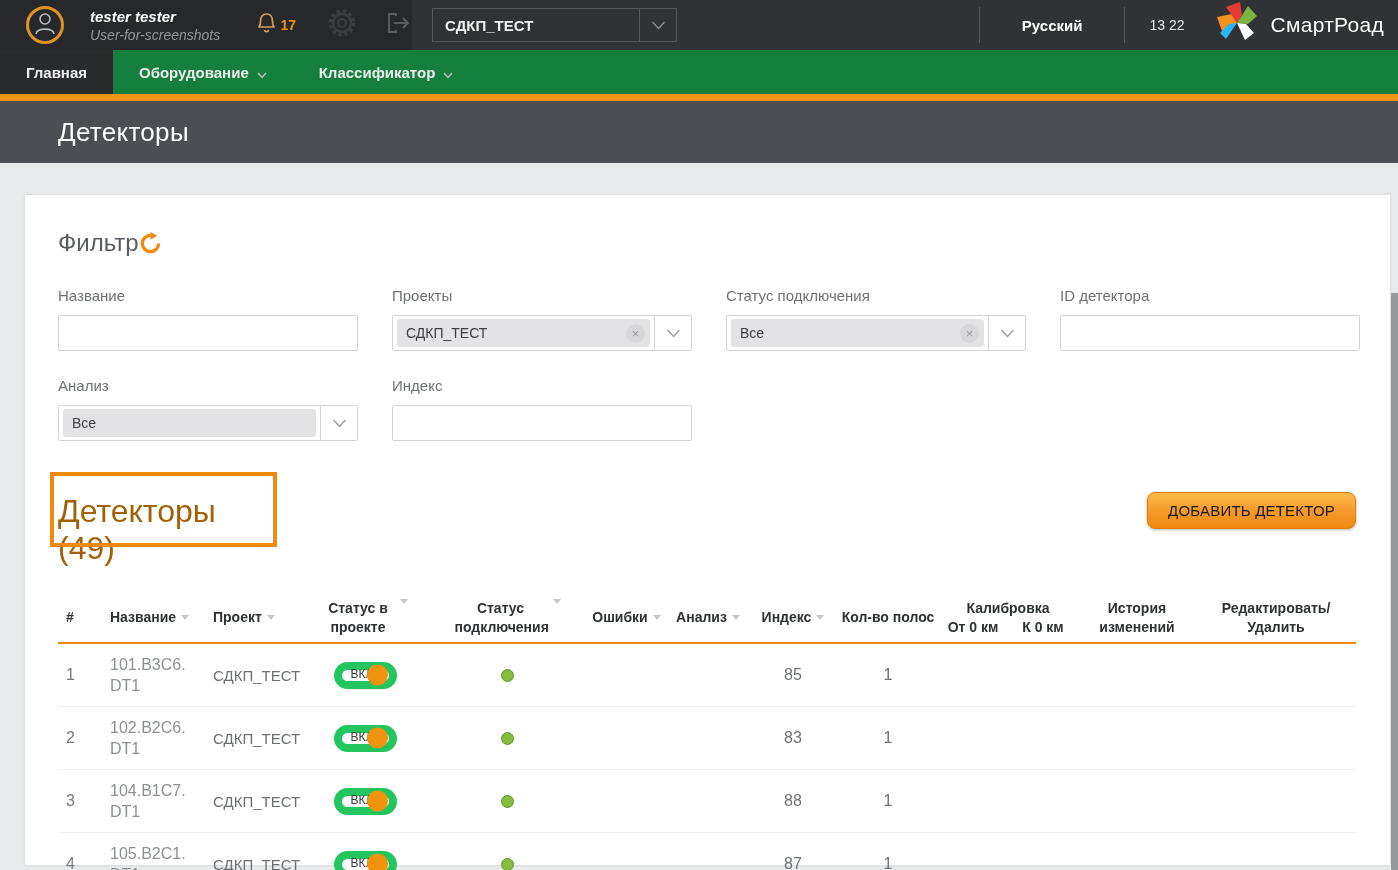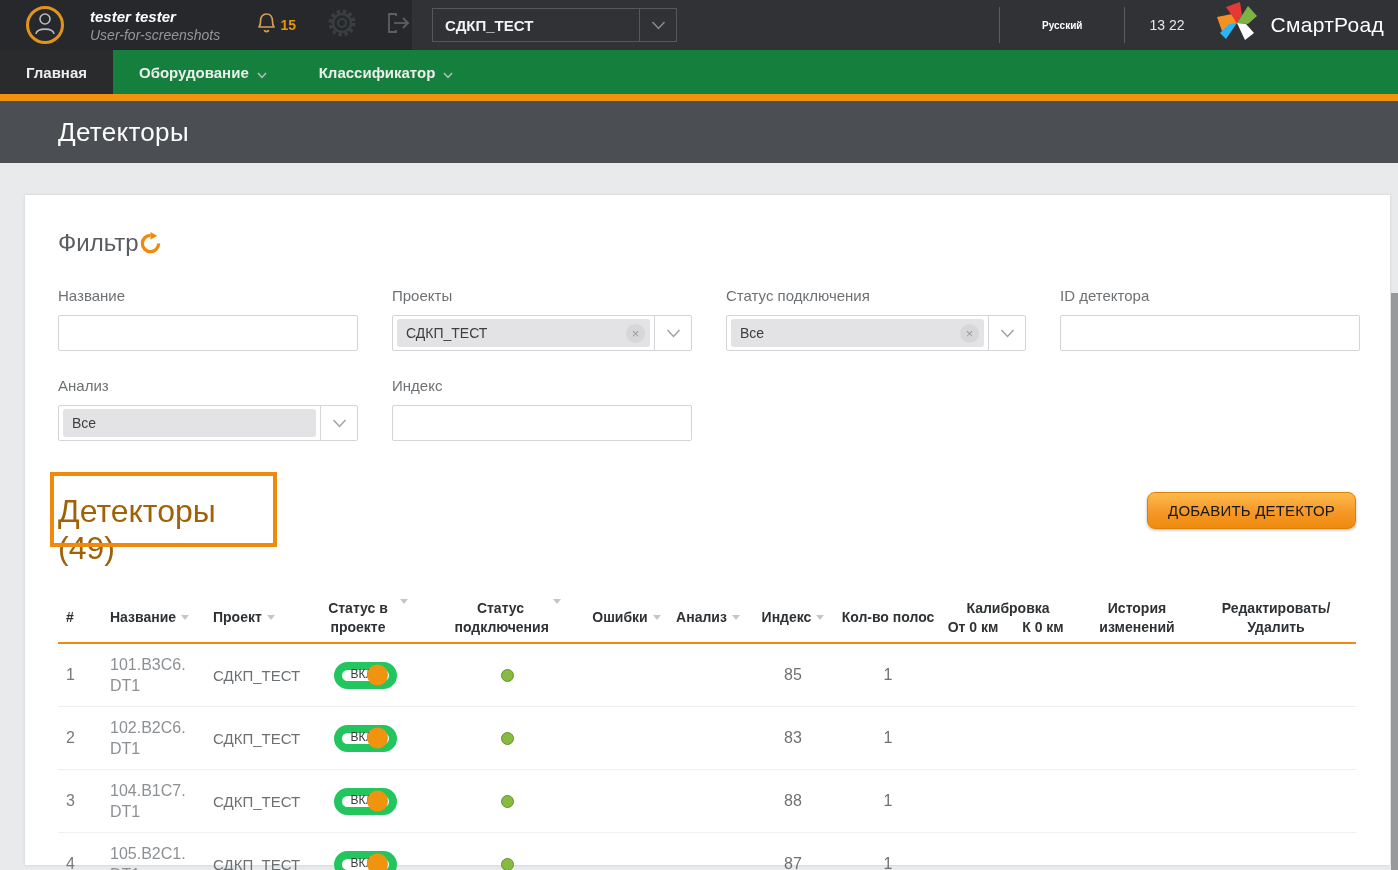--- a/index.html
+++ b/index.html
@@ -17,21 +17,21 @@
   .bell-wrap { margin-left:12px; }
   .bell-count { color:#e5950f; font-size:14px; font-weight:bold; margin-left:4px; }
   .gear-wrap { margin-left:30px; }
   .exit-wrap { margin-left:28px; }
   .tb-right { flex:1; display:flex; align-items:center; padding-left:20px; }
   .proj-select { width:245px; height:34px; border:1px solid #55585c; display:flex; align-items:center; cursor:pointer; }
   .proj-select .psel-text { flex:1; color:#f2f2f2; font-size:15px; font-weight:bold; padding-left:12px; }
   .psel-arrow { width:37px; height:100%; border-left:1px solid #55585c; display:flex; align-items:center; justify-content:center; }
   .tb-spacer { flex:1; }
   .tb-divider { width:1px; height:36px; background:#5a5c60; }
-  .tb-lang { color:#ffffff; font-size:10px; font-weight:bold; padding:0 42px; cursor:pointer; }
+  .tb-lang { color:#ffffff; font-size:15px; font-weight:bold; padding:0 42px; cursor:pointer; }
   .tb-time { color:#e8e8e8; font-size:14px; padding:0 30px 0 24px; }
   .brand { display:flex; align-items:center; padding-right:14px; }
   .brand-name { color:#ffffff; font-size:21px; font-weight:normal; margin-left:10px; letter-spacing:.3px; }
 
   
   .nav { height:44px; background:#15803d; display:flex; align-items:stretch; }
   .nav-item { display:flex; align-items:center; padding:0 26px; color:#ededed; font-size:15px; font-weight:bold; cursor:pointer; gap:8px; }
   .nav-item.active { background:#2a2b2d; }
   .nav-caret { margin-top:2px; }
   .orange-bar { height:7px; background:#f0930f; }
@@ -106,21 +106,21 @@
       <div class="user-name">tester tester</div>
       <div class="user-role">User-for-screenshots</div>
     </div>
     <div class="tb-icon bell-wrap">
       <span>
         <svg width="19" height="22" viewBox="0 0 19 22">
             <path d="M9.5,2 C5.5,2 3.6,5 3.6,8.5 C3.6,13 2,15 2,15 L17,15 C17,15 15.4,13 15.4,8.5 C15.4,5 13.5,2 9.5,2 Z" fill="none" stroke="#d6a054" stroke-width="1.7" stroke-linejoin="round"></path>
             <path d="M7.3,18 a2.3,2.3 0 0 0 4.4,0" fill="none" stroke="#d6a054" stroke-width="1.7"></path>
           </svg>
       </span>
-      <span class="bell-count">15</span>
+      <span class="bell-count">17</span>
     </div>
     <div class="tb-icon gear-wrap">
       <span>
         <svg width="32" height="32" viewBox="0 0 32 32">
             <circle cx="16" cy="16" r="11" fill="none" stroke="#3b3e41" stroke-width="5" stroke-dasharray="3.2 2.6"></circle>
             <circle cx="16" cy="16" r="9" fill="none" stroke="#3b3e41" stroke-width="2.4"></circle>
             <circle cx="16" cy="16" r="4" fill="none" stroke="#3b3e41" stroke-width="2"></circle>
           </svg>
       </span>
     </div>

